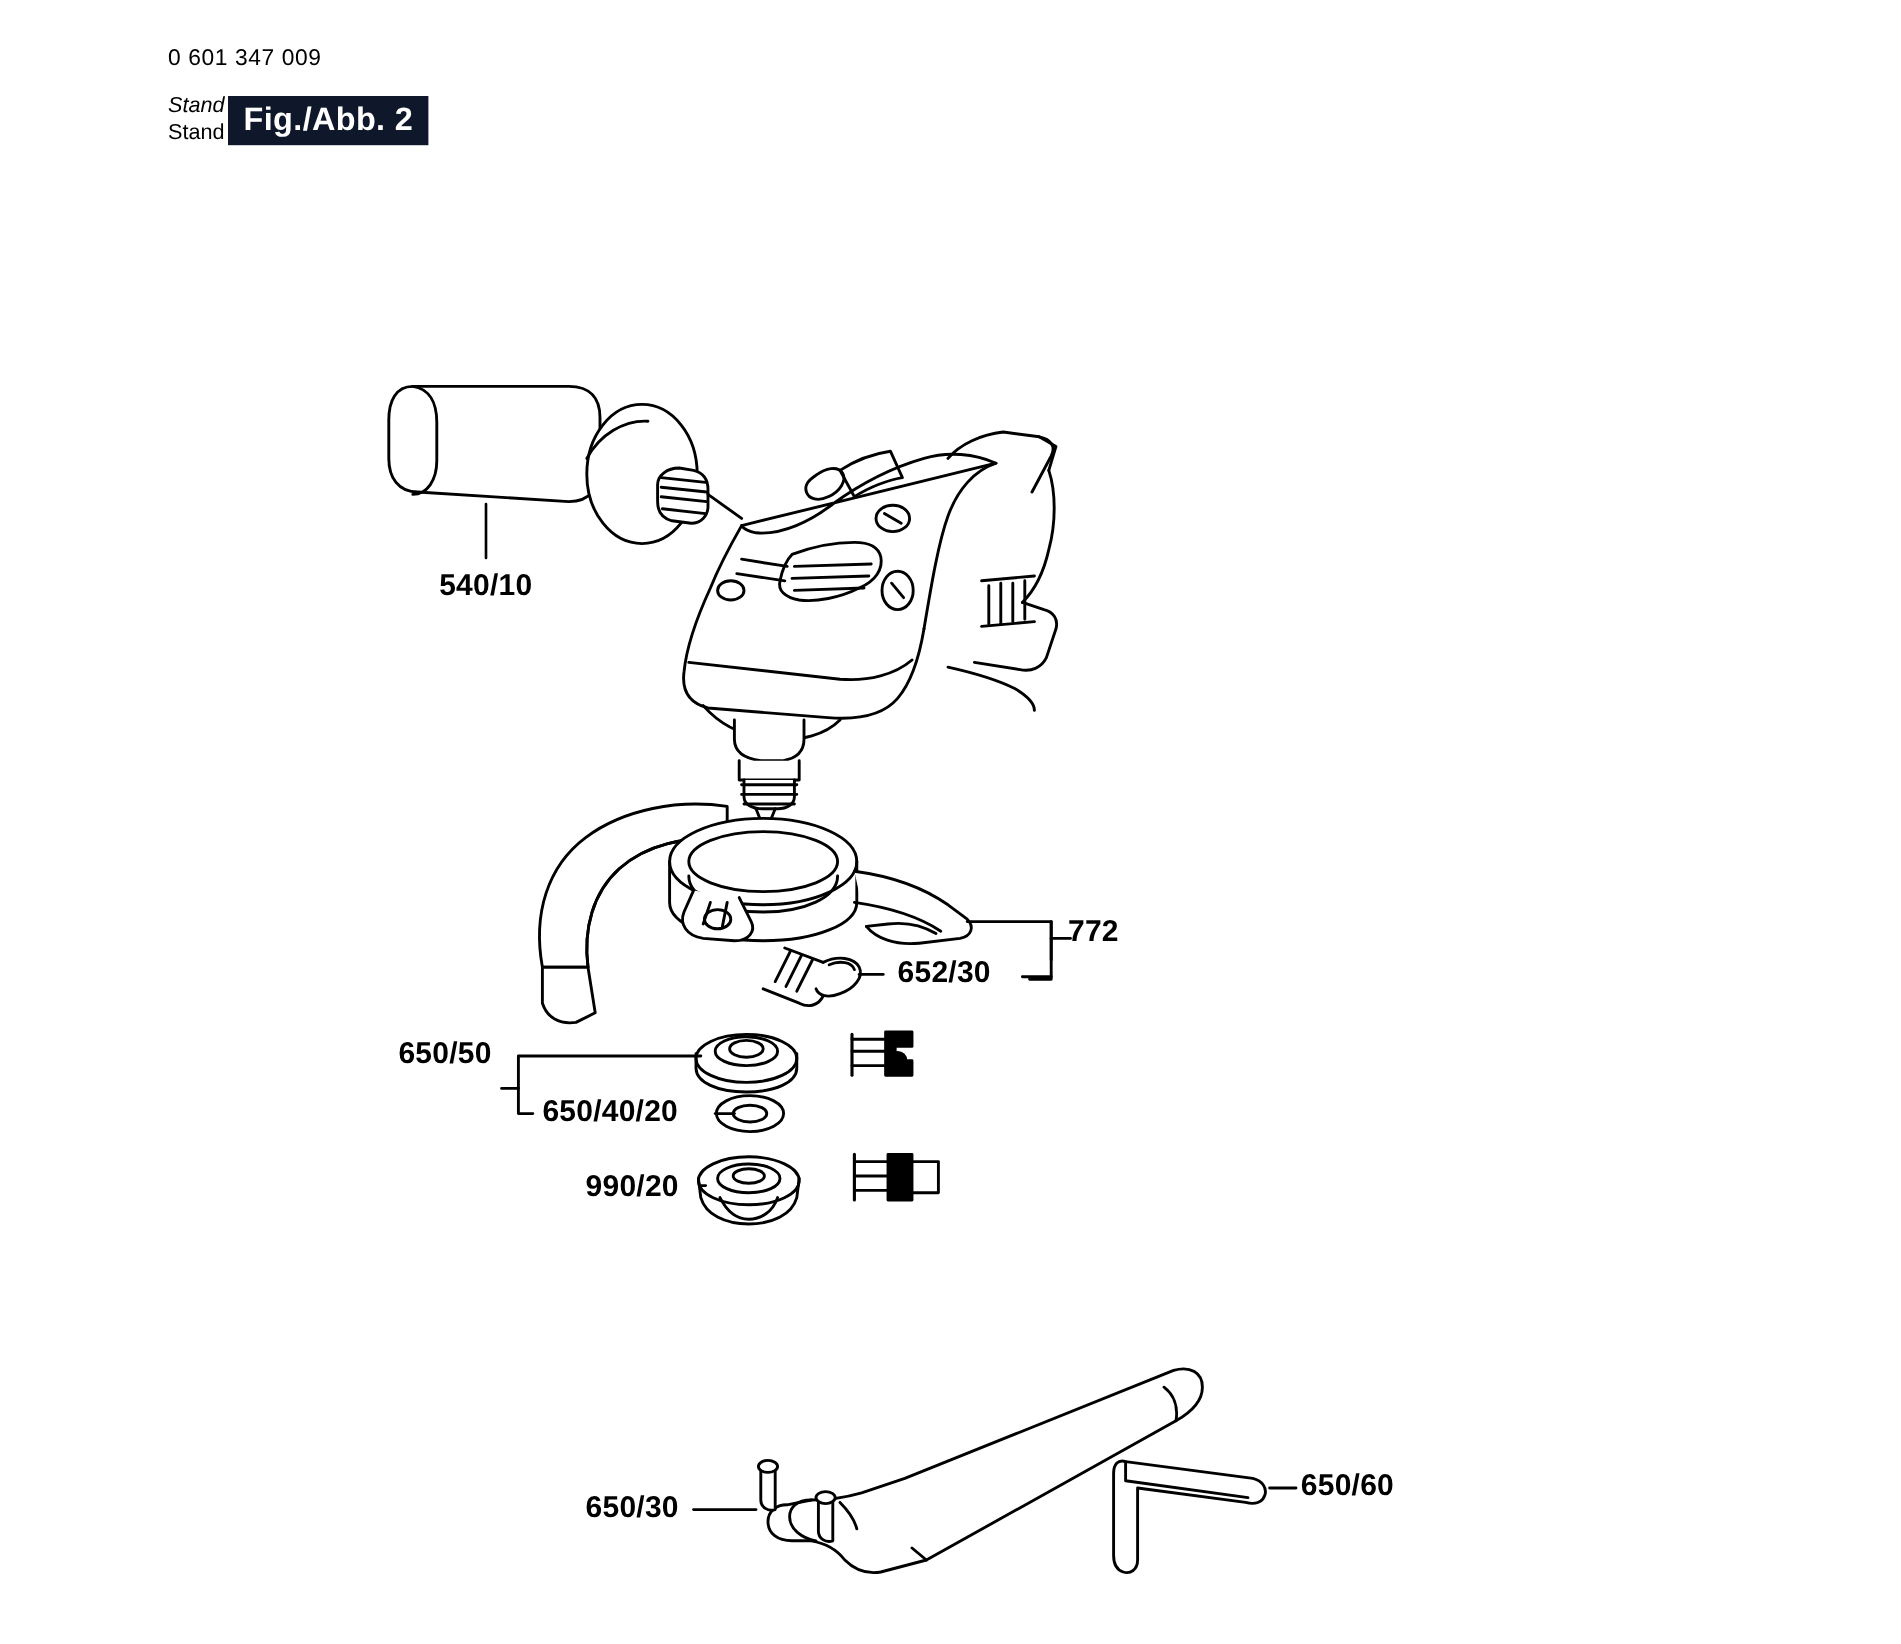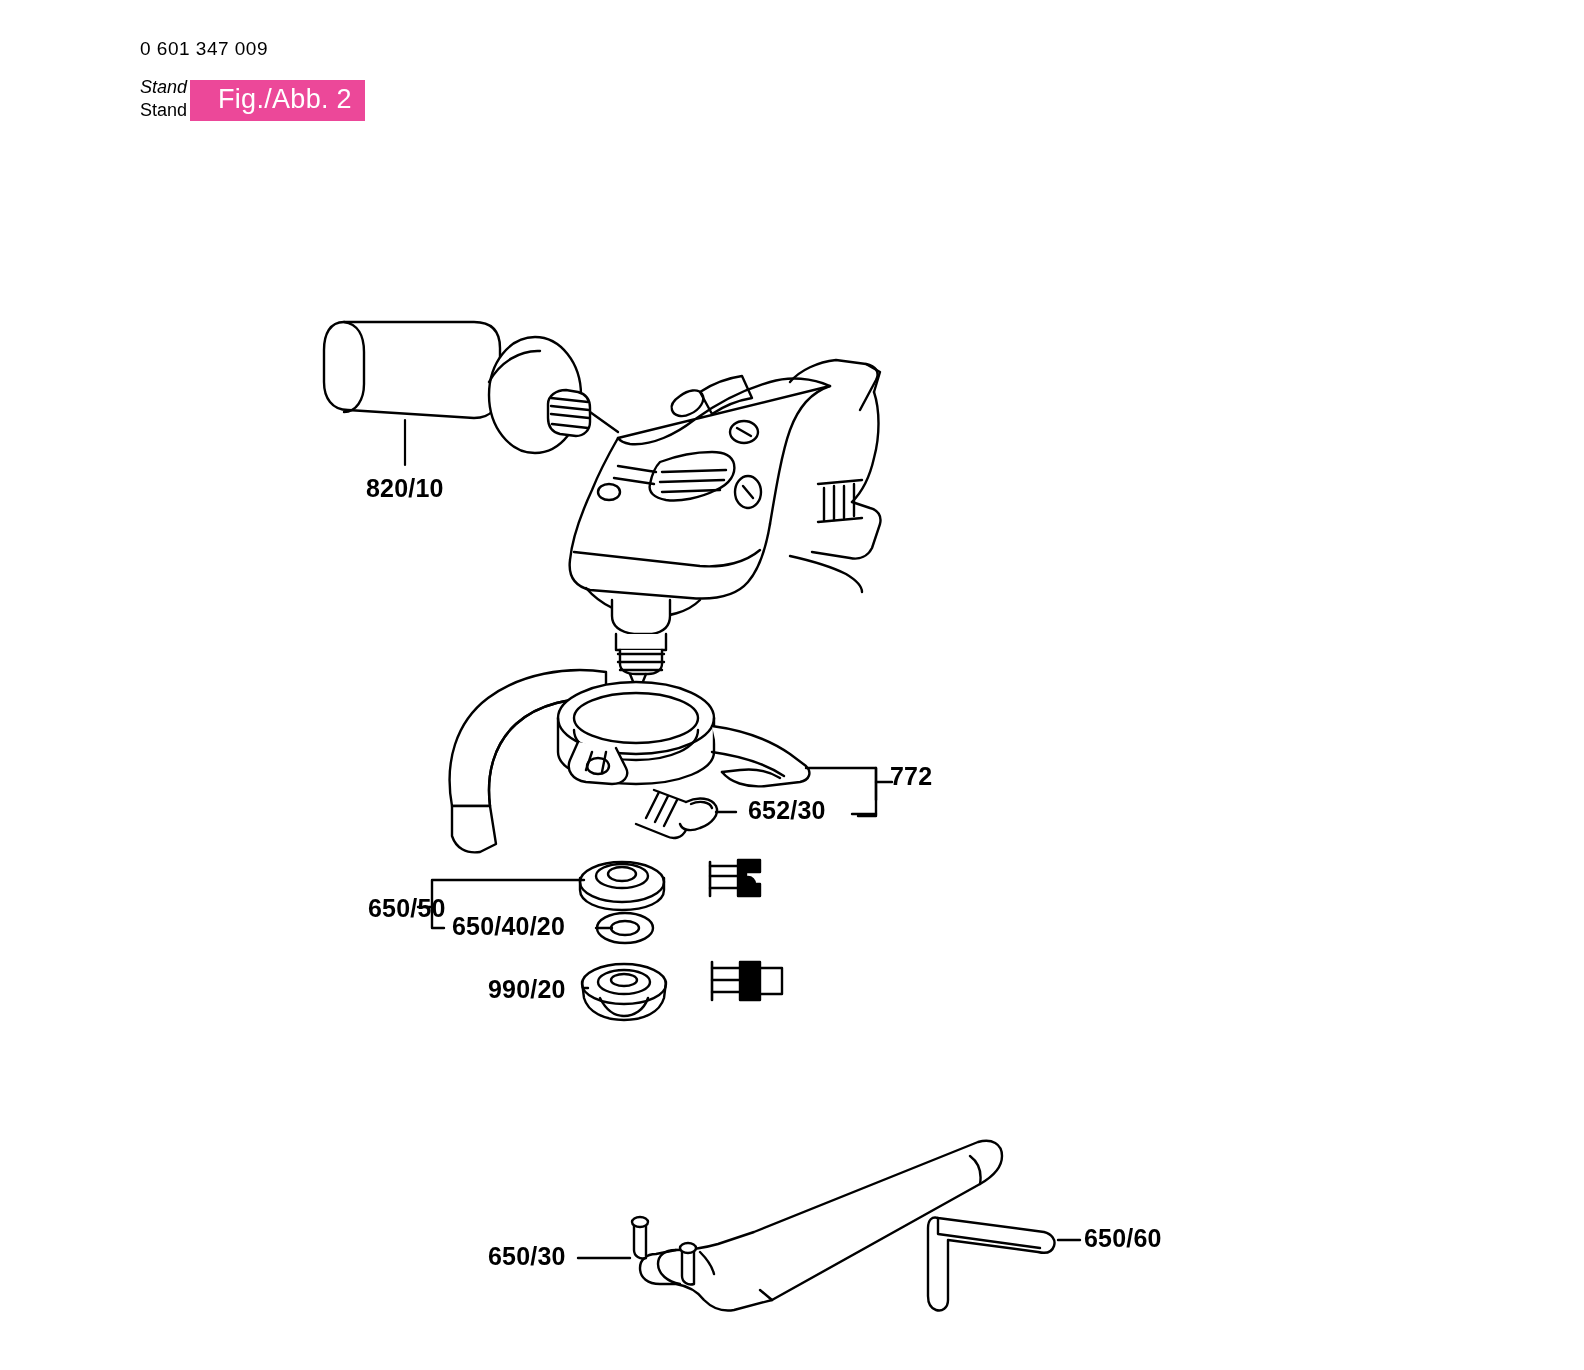--- a/index.html
+++ b/index.html
@@ -84,25 +84,25 @@
     top: 50%;
     height: 2px;
     background: #000;
     transform: rotate(9deg);
   }
 
   #fig-badge {
     position: absolute;
     left: 190px;
     top: 80px;
-    background: #ec4899;
+    background: #0f172a;
     color: #ffffff;
     font-size: 27px;
-    font-weight: normal;
-    padding: 4px 13px 6px 28px;
+    font-weight: bold;
+    padding: 4px 13px 6px 13px;
     letter-spacing: 0.3px;
   }
 
   
   #drawing {
     position: absolute;
     left: 0;
     top: 0;
     width: 1584px;
     height: 1370px;
@@ -281,20 +281,20 @@
 
       <path d="M588 988 L 584 988"></path>
 
       <path d="M578 1258 L 630 1258"></path>
 
       <path d="M1058 1240 L 1080 1240"></path>
     </g>
   </g>
 </svg>
 
-<div class="callout" style="left:366px; top:474px;">820/10</div>
+<div class="callout" style="left:366px; top:474px;">540/10</div>
 <div class="callout" style="left:890px; top:762px;">772</div>
 <div class="callout" style="left:748px; top:796px;">652/30</div>
-<div class="callout" style="left:332px; top:894px;margin-left:36px;">650/50</div>
+<div class="callout" style="left:332px; top:864px;">650/50</div>
 <div class="callout" style="left:452px; top:912px;">650/40/20</div>
 <div class="callout" style="left:488px; top:975px;">990/20</div>
 <div class="callout" style="left:488px; top:1242px;">650/30</div>
 <div class="callout" style="left:1084px; top:1224px;">650/60</div>
 
 </body></html>

